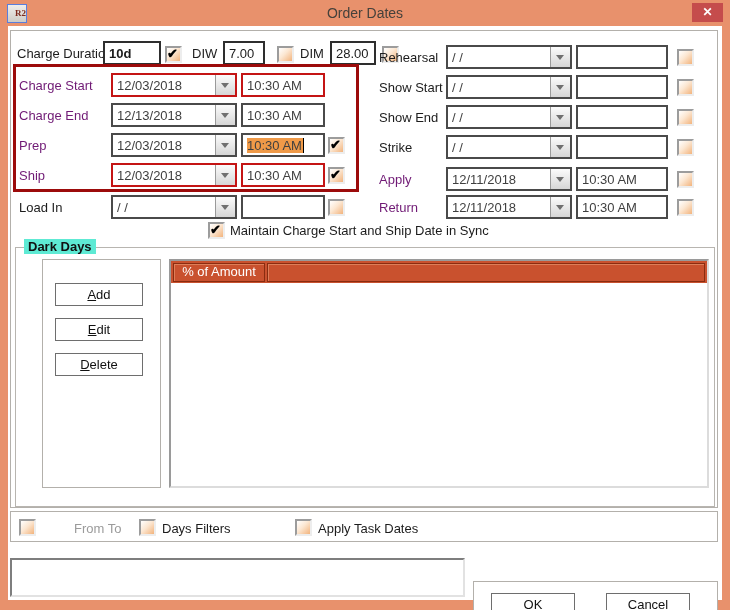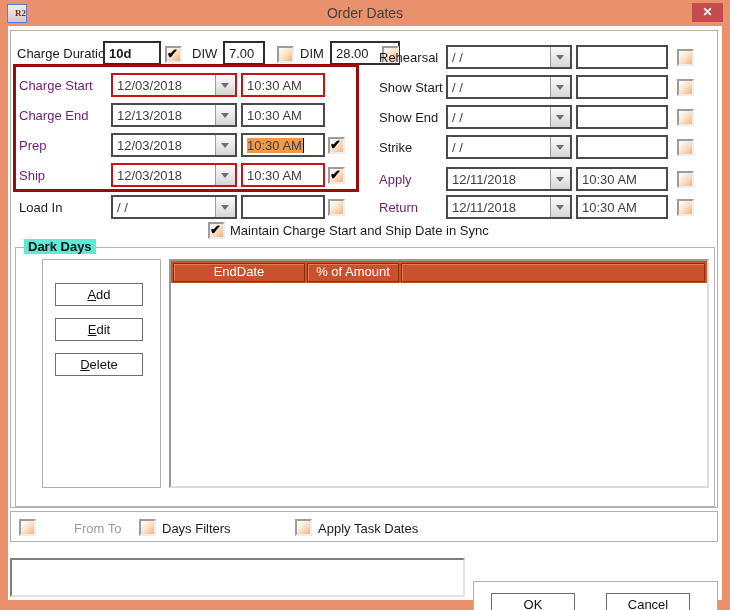--- a/index.html
+++ b/index.html
@@ -82,21 +82,21 @@
 
     <div class="panel form-panel">
 
       <span class="lbl" style="left:6px;top:15px">Charge Duration</span>
       <div class="numf bold" style="left:92px;top:10px;width:58px">10d</div>
       <span class="cb checked" style="left:154px;top:15px"></span>
       <span class="lbl" style="left:181px;top:15px">DIW</span>
       <div class="numf" style="left:212px;top:10px;width:42px">7.00</div>
       <span class="cb" style="left:266px;top:15px"></span>
       <span class="lbl" style="left:289px;top:15px">DIM</span>
-      <div class="numf" style="left:319px;top:10px;width:70px">28.00</div>
+      <div class="numf" style="left:319px;top:10px;width:46px">28.00</div>
       <span class="cb" style="left:371px;top:15px"></span>
 
       <div class="red-rect"></div>
 
       <span class="lbl blue" style="left:8px;top:47px">Charge Start</span>
       <div class="combo red" style="left:100px;top:42px;width:126px">
         <span class="val">12/03/2018</span>
         <span class="dd"></span>
       </div>
       <div class="timef red" style="left:230px;top:42px;width:84px">10:30 AM</div>
@@ -187,21 +187,20 @@
 
       <div class="darkdays">
         <div class="dd-legend">Dark Days</div>
         <div class="btns-panel">
           <div class="btn" style="left:12px;top:23px;width:88px;height:23px"><u>A</u>dd</div>
           <div class="btn" style="left:12px;top:58px;width:88px;height:23px"><u>E</u>dit</div>
           <div class="btn" style="left:12px;top:93px;width:88px;height:23px"><u>D</u>elete</div>
         </div>
         <div class="grid">
           <div class="grid-hdr">
-            <div class="hdrcell hc2">EndDate</div>
             <div class="hdrcell hc3">% of Amount</div>
             <div class="hdrcell hc4"></div>
           </div>
         </div>
       </div>
     </div>
 
     <div class="panel filters-panel">
       <span class="cb" style="left:8px;top:7px"></span>
       <span class="lbl gray" style="left:31px;top:9px">From To</span>

